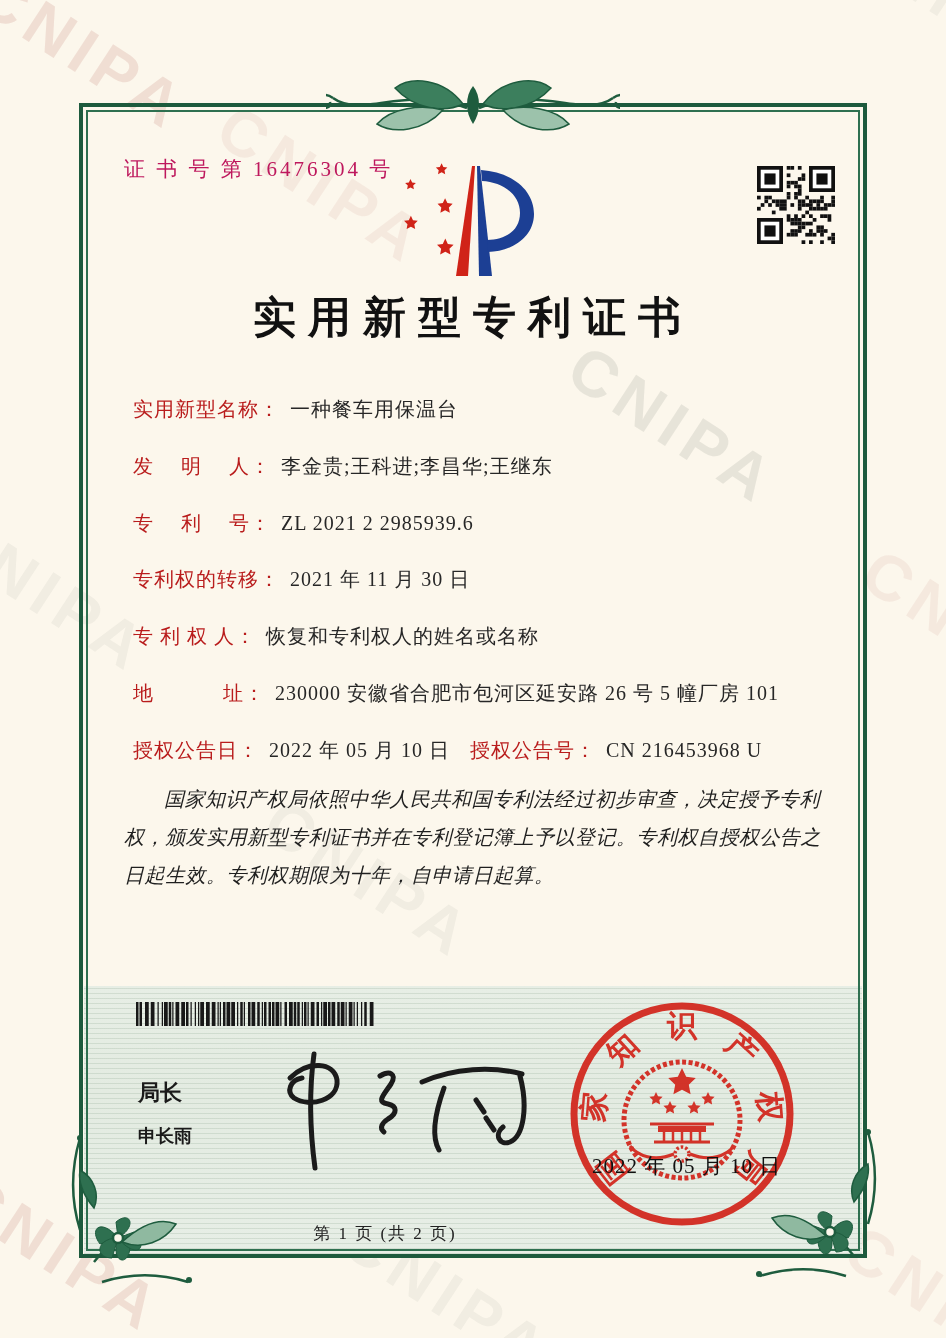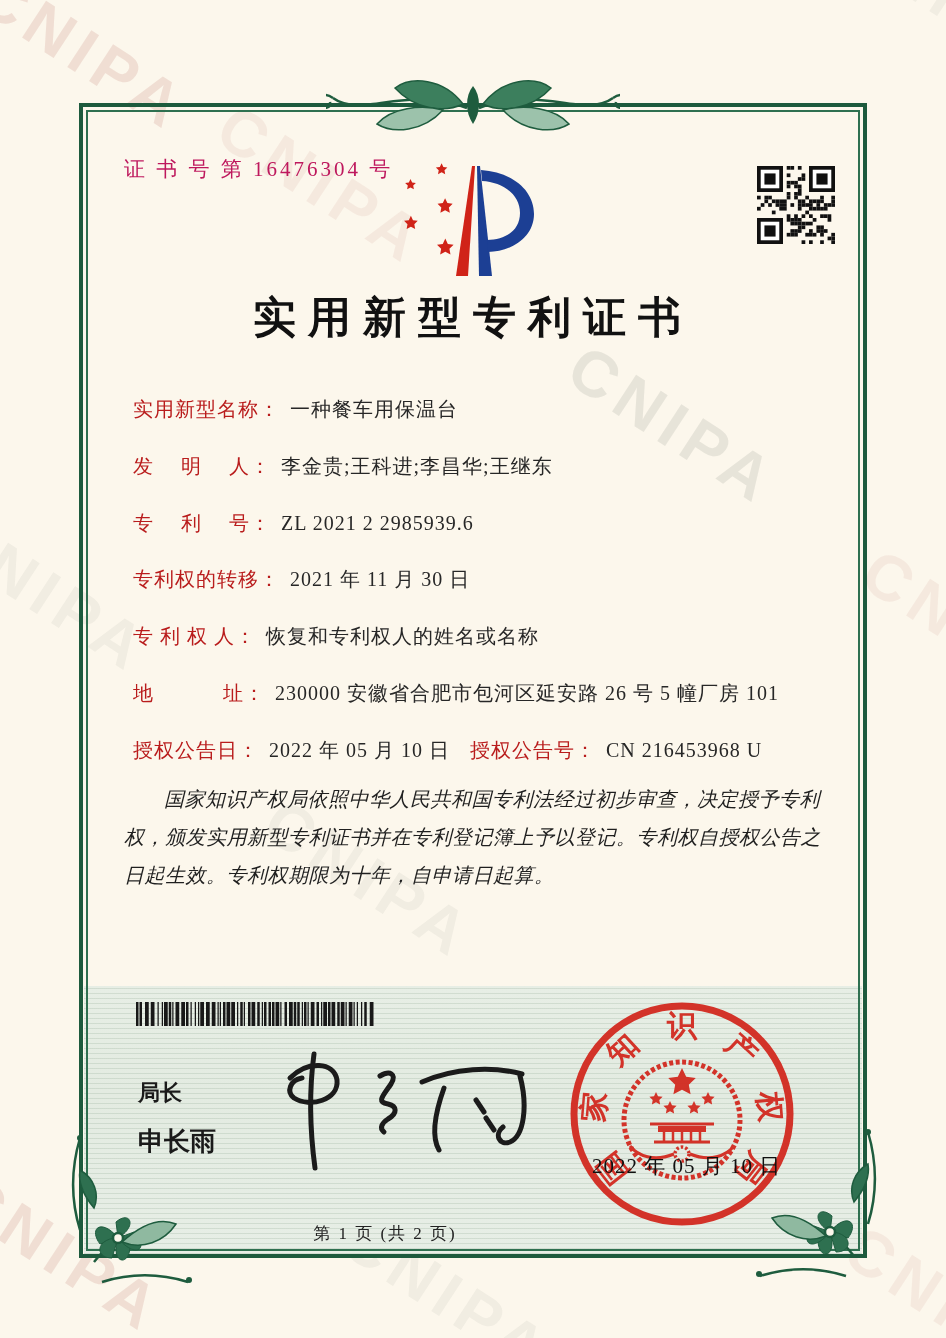--- a/index.html
+++ b/index.html
@@ -35,21 +35,21 @@
   .frow{position:absolute;left:0;white-space:nowrap;letter-spacing:1px;}
   .frow .lbl{color:#b91c1c;}
   .frow .val{margin-left:10px;text-align:right;}
   .grant2{position:absolute;left:337px;top:0;}
   .paras{position:absolute;left:124px;top:780px;width:706px;font-size:20px;
       line-height:38px;color:#1f1f1f;font-style:italic;letter-spacing:0.5px;}
   .paras p{margin:0;text-indent:2em;}
   .barcode{position:absolute;left:136px;top:1002px;width:238px;height:24px;}
   .sig-title{position:absolute;left:138px;top:1078px;font-size:22px;
       font-family:"Liberation Sans","DejaVu Sans",sans-serif;font-weight:600;color:#1a1a1a;}
-  .sig-name{position:absolute;left:138px;top:1124px;font-size:26px;
+  .sig-name{position:absolute;left:138px;top:1124px;font-size:18px;
       font-family:Liberation Serif, serif;font-weight:600;color:#1a1a1a;}
   .signature{position:absolute;left:276px;top:1046px;width:252px;height:128px;}
   .seal{position:absolute;left:566px;top:998px;width:232px;height:232px;opacity:.94;}
   .seal text{font-family:"Liberation Serif","DejaVu Serif",serif;font-size:30px;font-weight:bold;fill:#d2281e;}
   .seal-date{position:absolute;left:592px;top:1152px;width:200px;font-size:21px;
       color:#101010;letter-spacing:1px;white-space:nowrap;}
   .page-info{position:absolute;left:0;top:1222px;width:770px;text-align:center;
       font-size:17px;color:#222;letter-spacing:2px;}
   .footer-note{position:absolute;left:0;top:1276px;width:946px;text-align:center;
       font-size:19px;color:#1f1f1f;font-style:italic;letter-spacing:4px;}

